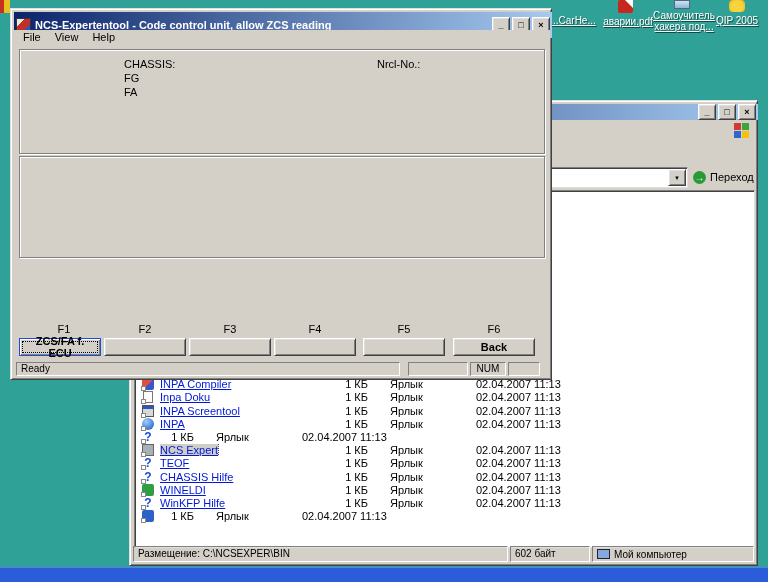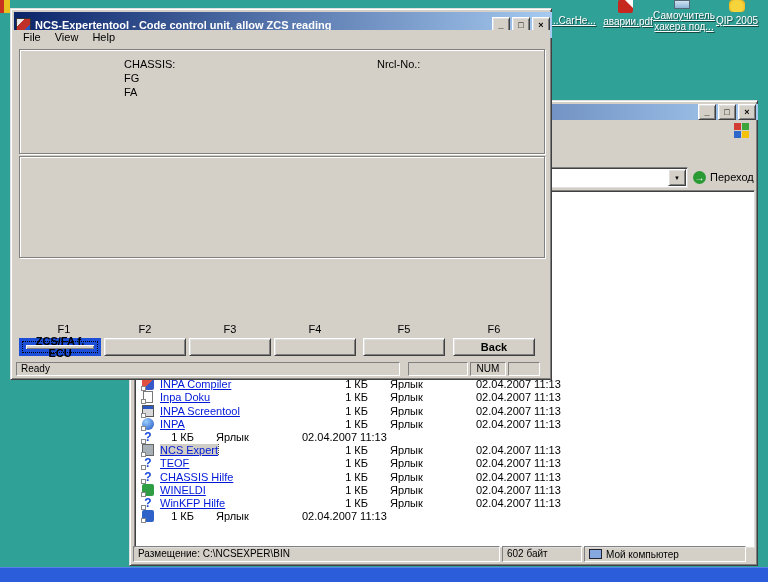--- a/index.html
+++ b/index.html
@@ -39,21 +39,21 @@
   .appicon{width:13px;height:13px;margin-right:4px;flex:none;
     background:linear-gradient(135deg,#e8e8e8 30%,#c03028 30% 70%,#2858c0 70%);border:1px solid #333}
   .menubar{position:absolute;left:3px;top:21px;width:534px;height:16px;background:#d4d0c8;
     display:flex;align-items:flex-start;padding-left:2px}
   .menuitem{padding:1px 7px}
   .gbox{position:absolute;background:#d4d0c8}
   .glabel{position:absolute;font-size:11px}
   .flabel{position:absolute;width:82px;text-align:center;font-size:11px}
   .fbtn{position:absolute;width:82px;height:18px;display:flex;align-items:center;justify-content:center;
     font-size:11px;font-weight:bold}
-  .defbtn{border:7px solid #1d4ed8;box-shadow:inset 1px 1px 0 #fff,inset -1px -1px 0 #808080;
+  .defbtn{border:1px solid #1d4ed8;box-shadow:inset 1px 1px 0 #fff,inset -1px -1px 0 #808080;
     outline:1px dotted #000;outline-offset:-4px}
   .ncsstatus{position:absolute;left:3px;right:3px;bottom:3px;height:16px;background:#d4d0c8}
   .spane{position:absolute;top:2px;height:12px;font-size:10px;line-height:12px;text-align:center;
     border:1px solid;border-color:#808080 #fff #fff #808080}
 
   
   #explorer{left:129px;top:100px;width:627px;height:464px;z-index:20}
   #explorer .tb{position:absolute;left:3px;top:3px;width:621px;height:16px}
   .emenurow{position:absolute;left:3px;top:19px;width:621px;height:22px}
   .winlogo{position:absolute;right:4px;top:3px;width:16px;height:16px;display:grid;
@@ -82,21 +82,21 @@
   .fi[data-icon="app-green"]::before{background:#2f9e45;border-radius:2px}
   .fi[data-icon="app-blue"]::before{background:#2f62c8;border-radius:2px}
   .fi::after{content:"";position:absolute;left:-1px;bottom:-1px;width:5px;height:5px;
     background:#fff;border:1px solid #888;box-sizing:border-box}
   .fname{width:174px;overflow:hidden}
   .flink{color:#0018d8;text-decoration:underline}
   .flink.sel{background:#cfcdc6;outline:1px dotted #444}
   .fsize{width:34px;text-align:right;padding-right:22px}
   .ftype{width:86px}
   .fdate{flex:1}
-  .estatus{position:absolute;left:3px;right:11px;bottom:3px;height:16px;display:flex;gap:2px;align-items:stretch}
+  .estatus{position:absolute;left:3px;right:3px;bottom:3px;height:16px;display:flex;gap:2px;align-items:stretch}
   .epane{font-size:10px;line-height:13px;padding:0 4px;overflow:hidden;white-space:nowrap;
     border:1px solid;border-color:#808080 #fff #fff #808080}
   .eploc{flex:1}
   .epsize{width:70px;flex:none}
   .epzone{width:152px;flex:none;display:flex;align-items:center;gap:4px}
   .compicon{width:11px;height:8px;background:#86a8e0;border:1px solid #223;flex:none}
 
   #taskbar{left:0;top:567px;width:768px;height:15px;background:#2b5cd9;border-top:1px solid #5a7fe8;z-index:40}
 </style>
 </head>

